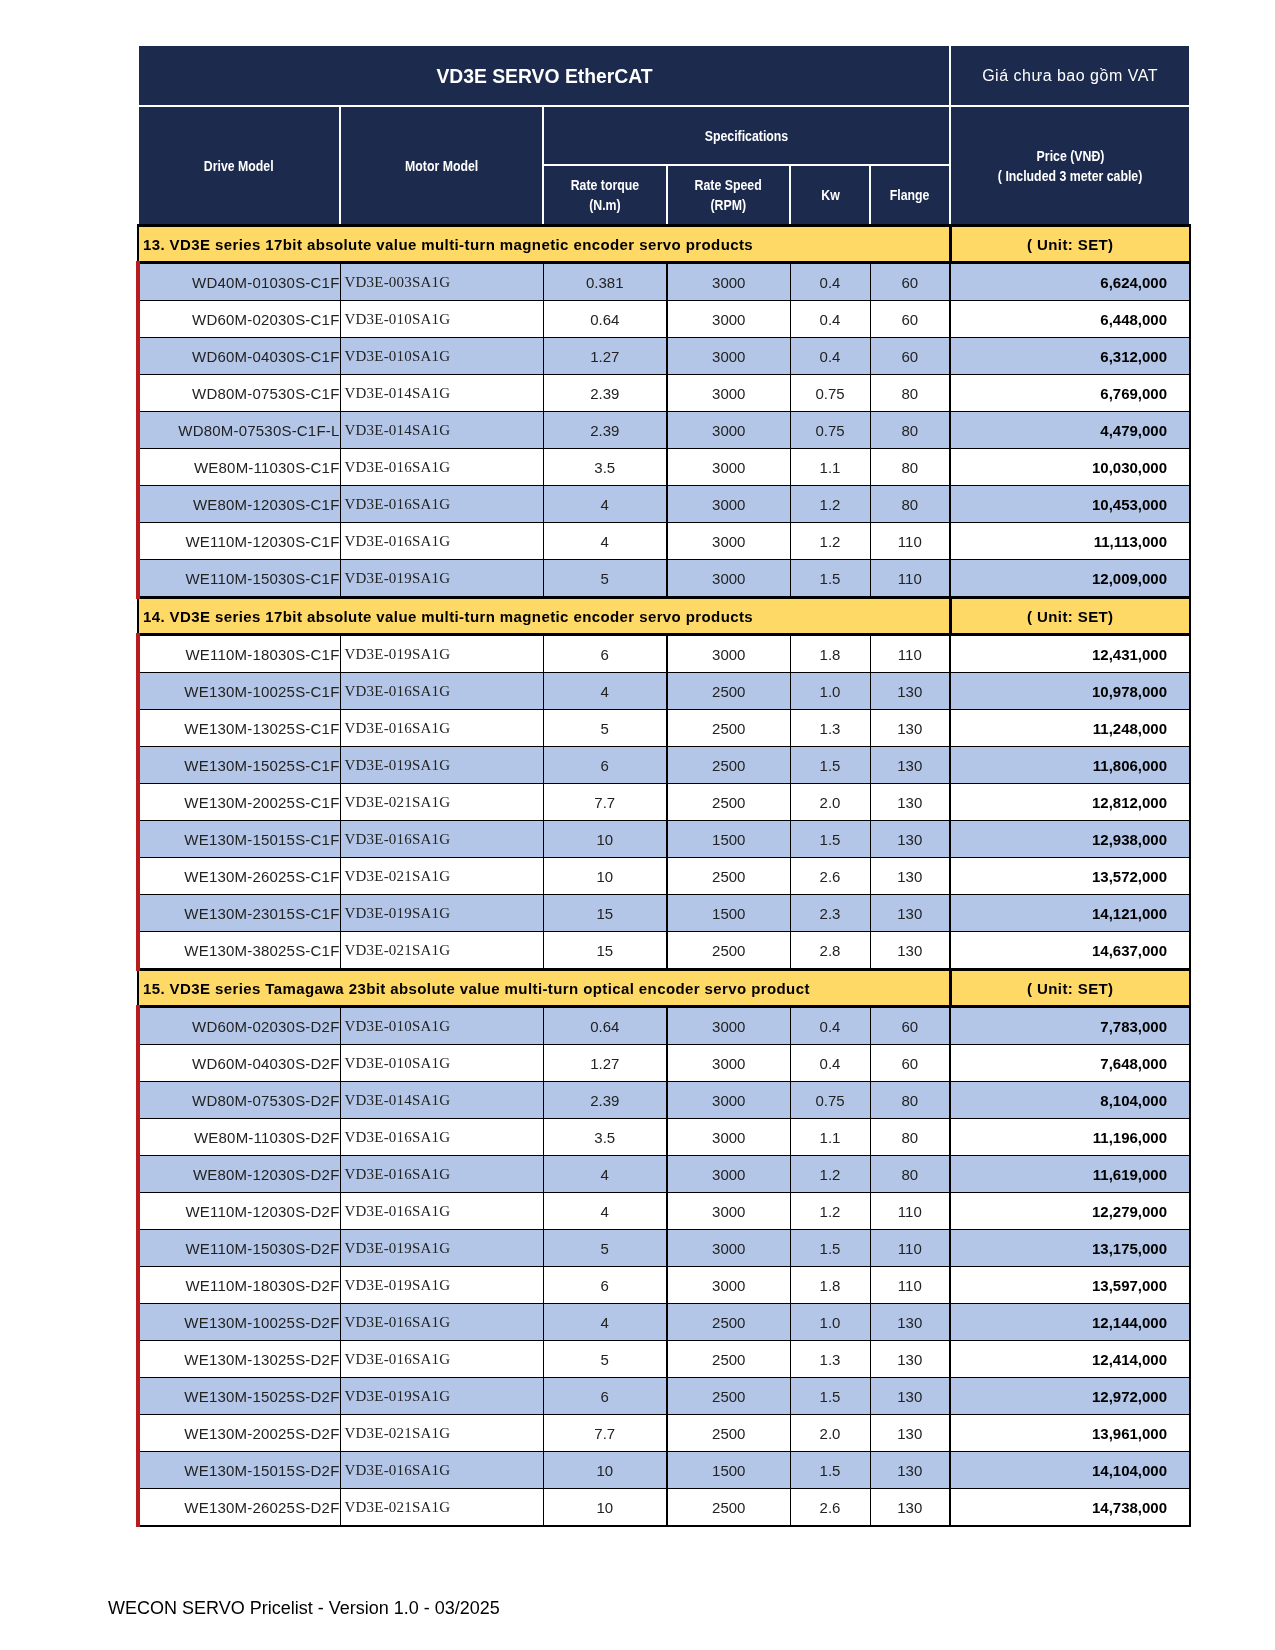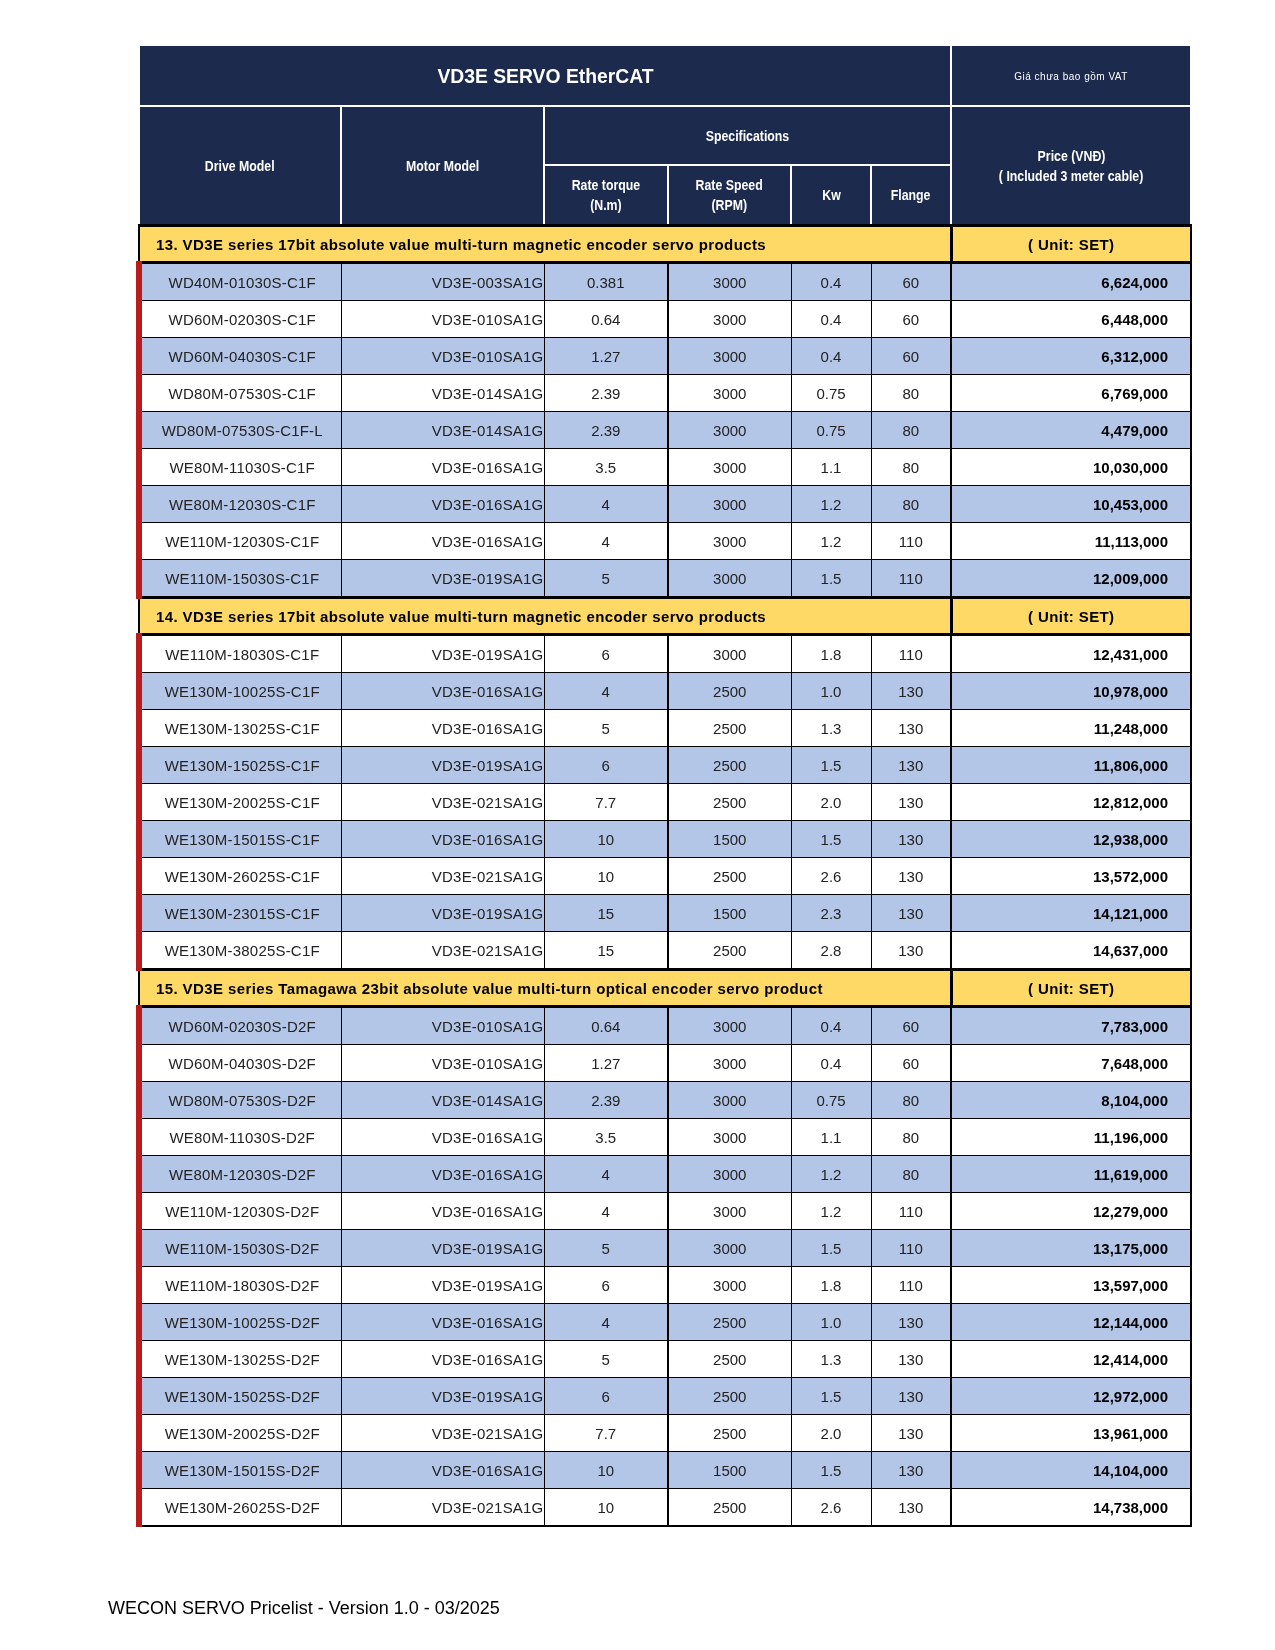--- a/index.html
+++ b/index.html
@@ -3,32 +3,32 @@
 <meta charset="utf-8">
 <style>
   html, body { margin: 0; padding: 0; background: #ffffff; }
   body { width: 1275px; height: 1650px; position: relative; font-family: "Liberation Sans", sans-serif; color: #000; }
   .sheet { position: absolute; left: 108px; top: 46px; width: 1052px; }
   table { border-collapse: collapse; width: 1052px; table-layout: fixed; margin-left: 28px; }
   td, th { padding: 0; overflow: hidden; white-space: nowrap; }
   .navy { background: #1c2a4d; color: #ffffff; }
   .title-row td { height: 58px; border: 2px solid #ffffff; border-top: 1px solid #1c2a4d; }
   .title-main { font-size: 21px; text-align: center; font-weight: bold; transform: scaleX(0.92); display:inline-block; }
-  .title-vat { font-size: 10px; text-align: center; letter-spacing: 0.5px; }
+  .title-vat { font-size: 16px; text-align: center; letter-spacing: 0.5px; }
   .hdr th { border: 2px solid #ffffff; font-weight: bold; font-size: 14px; text-align: center; vertical-align: middle; line-height: 20px; }
   .hdr th span { display: inline-block; transform: scaleX(0.88); }
   .hdr .spec-title { height: 57px; }
   .hdr .sub { height: 58px; }
   .section td { background: #ffd966; font-weight: bold; font-size: 15px; height: 34px; border-top: 3px solid #000; border-bottom: 3px solid #000; letter-spacing: 0.4px; }
-  .section .sec-title { padding-left: 16px; text-align: left; border-left: 2px solid #000; }
+  .section .sec-title { padding-left: 4px; text-align: left; border-left: 2px solid #000; }
   .section .sec-unit { text-align: center; border-left: 3px solid #000; border-right: 2px solid #000; }
   .row td { height: 36px; font-size: 15px; border: 1px solid #000; color: #222; }
   .row.shade td { background: #b4c6e7; }
-  .row td.drive { text-align: center; padding-left: 2px; border-left: 6px solid #b91c1c; letter-spacing: 0.2px; }
-  .row td.motor { text-align: right; padding-left: 4px; letter-spacing: 0.2px; }
+  .row td.drive { text-align: right; padding-left: 2px; border-left: 4px solid #b91c1c; letter-spacing: 0.2px; }
+  .row td.motor { text-align: left; padding-left: 4px; letter-spacing: 0.2px; font-family: Liberation Serif, serif; }
   .row td.num { text-align: center; }
   .row td.speed { border-left: 2px solid #000; }
   .row td.price { text-align: right; padding-right: 22px; font-weight: bold; border-left: 2px solid #000; border-right: 2px solid #000; color: #000; }
   .row.last td { border-bottom: 2px solid #000; }
   .footer { position: absolute; left: 108px; top: 1598px; font-size: 18px; color: #000; }
 </style>
 </head>
 <body>
 
 <div class="sheet">

